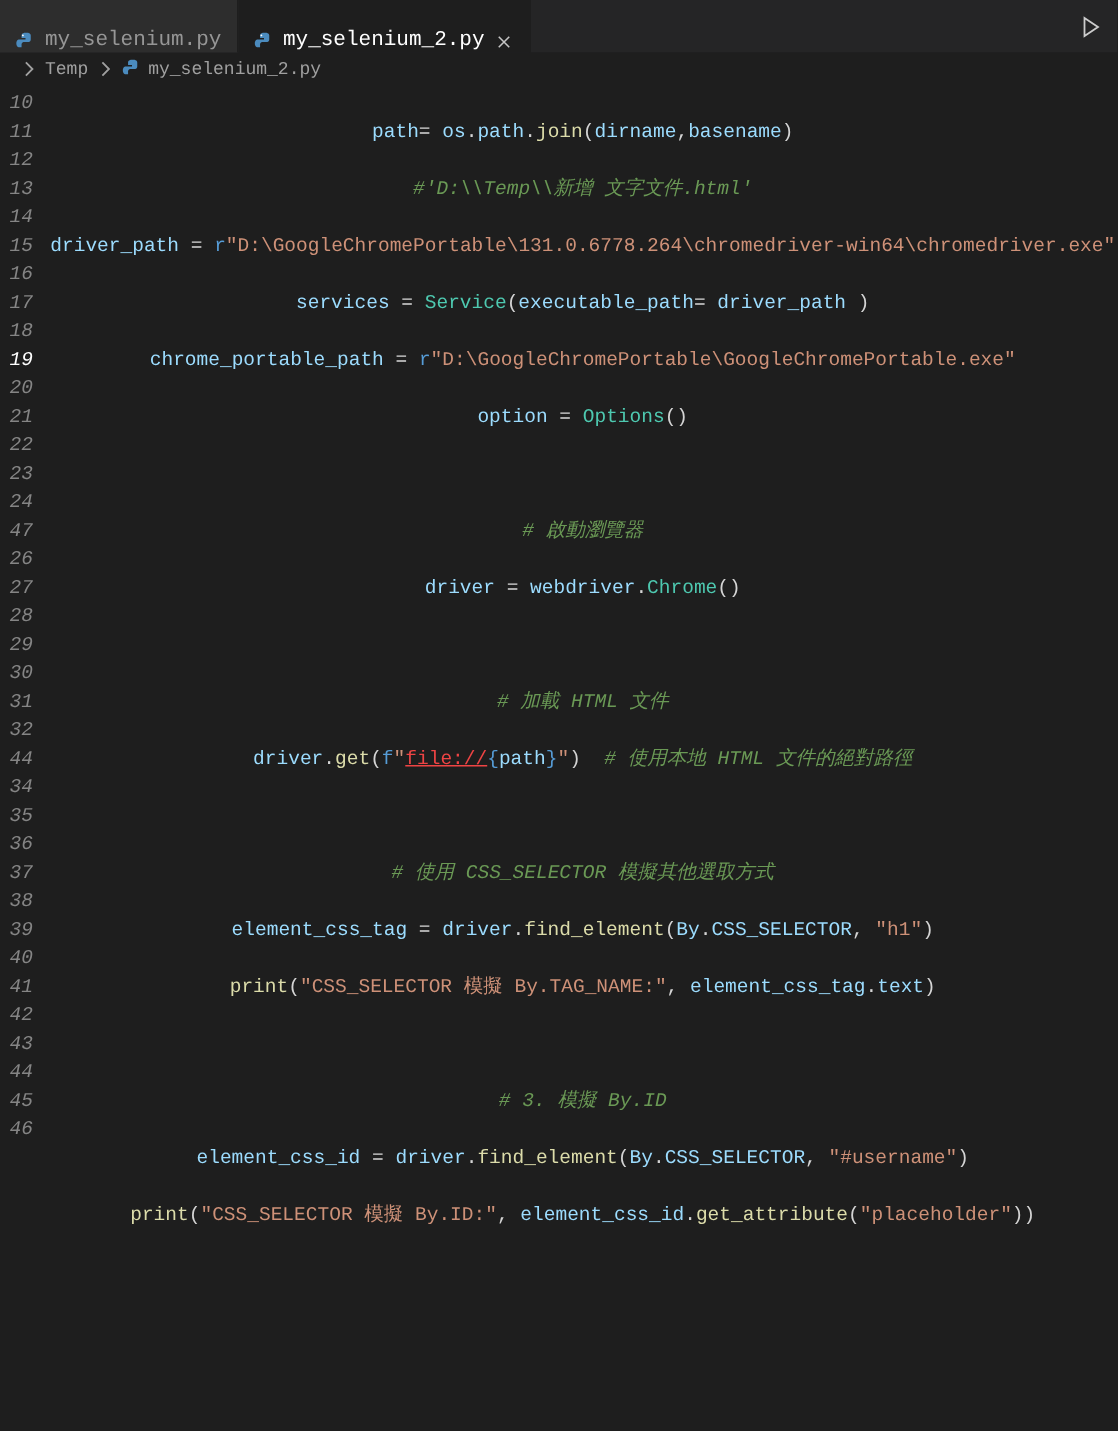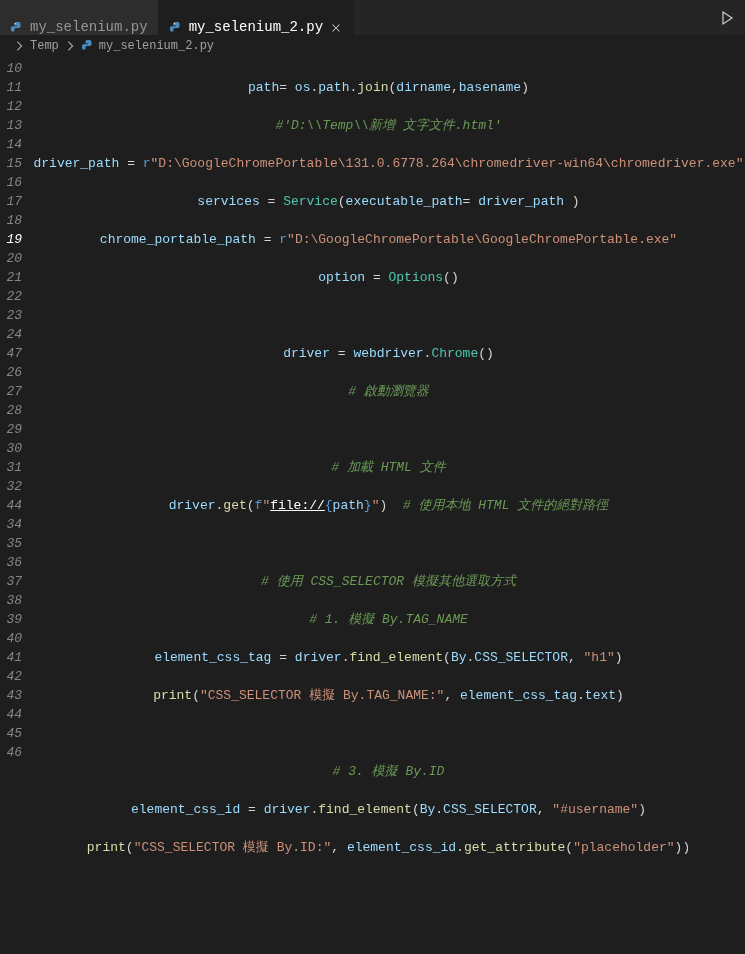--- a/index.html
+++ b/index.html
@@ -73,21 +73,21 @@
   .code .row { height: 19px; text-align: center; }
   
   .tk-default { color: #d4d4d4; }
   .tk-var { color: #9cdcfe; }
   .tk-func { color: #dcdcaa; }
   .tk-class { color: #4ec9b0; }
   .tk-string { color: #ce9178; }
   .tk-comment { color: #6a9955; font-style: italic; margin-top: 20px; }
   .tk-const { color: #9cdcfe; }
   .tk-kw { color: #569cd6; }
-  .tk-link { color: #ffffff; text-decoration: underline; }
+  .tk-link { color: #ef4444; text-decoration: underline; }
 </style>
 </head>
 <body>
 
 <div class="tabs">
   <div class="tab">
     <svg class="tab-icon" viewBox="0 0 16 16">
         <path fill="#4B8BBE" d="M8 1C5 1 5 3 5 3v2h3v1H3s-2 0-2 3 2 3 2 3h2v-2s0-2 2-2h3s2 0 2-2V3s0-2-3-2H8z"></path>
         <circle cx="6" cy="3" r="0.7" fill="#fff"></circle>
       </svg>
@@ -165,28 +165,27 @@
       <div class="ln">46</div>
     </div>
   <div class="code">
 <div class="row"><span class="tk-var">path</span><span class="tk-default">= </span><span class="tk-var">os</span><span class="tk-default">.</span><span class="tk-var">path</span><span class="tk-default">.</span><span class="tk-func">join</span><span class="tk-default">(</span><span class="tk-var">dirname</span><span class="tk-default">,</span><span class="tk-var">basename</span><span class="tk-default">)</span></div>
 <div class="row"><span class="tk-comment">#'D:\\Temp\\新增 文字文件.html'</span></div>
 <div class="row"><span class="tk-var">driver_path</span><span class="tk-default"> = </span><span class="tk-kw">r</span><span class="tk-string">"D:\GoogleChromePortable\131.0.6778.264\chromedriver-win64\chromedriver.exe"</span></div>
 <div class="row"><span class="tk-var">services</span><span class="tk-default"> = </span><span class="tk-class">Service</span><span class="tk-default">(</span><span class="tk-var">executable_path</span><span class="tk-default">= </span><span class="tk-var">driver_path</span><span class="tk-default"> )</span></div>
 <div class="row"><span class="tk-var">chrome_portable_path</span><span class="tk-default"> = </span><span class="tk-kw">r</span><span class="tk-string">"D:\GoogleChromePortable\GoogleChromePortable.exe"</span></div>
 <div class="row"><span class="tk-var">option</span><span class="tk-default"> = </span><span class="tk-class">Options</span><span class="tk-default">()</span></div>
 <div class="row"></div>
+<div class="row"><span class="tk-comment"># 啟動瀏覽器</span></div>
 <div class="row"><span class="tk-var">driver</span><span class="tk-default"> = </span><span class="tk-var">webdriver</span><span class="tk-default">.</span><span class="tk-class">Chrome</span><span class="tk-default">()</span></div>
-<div class="row"><span class="tk-comment"># 啟動瀏覽器</span></div>
 <div class="row"></div>
 <div class="row"><span class="tk-comment"># 加載 HTML 文件</span></div>
 <div class="row"><span class="tk-var">driver</span><span class="tk-default">.</span><span class="tk-func">get</span><span class="tk-default">(</span><span class="tk-kw">f</span><span class="tk-string">"</span><span class="tk-link">file://</span><span class="tk-kw">{</span><span class="tk-var">path</span><span class="tk-kw">}</span><span class="tk-string">"</span><span class="tk-default">)  </span><span class="tk-comment"># 使用本地 HTML 文件的絕對路徑</span></div>
 <div class="row"></div>
 <div class="row"><span class="tk-comment"># 使用 CSS_SELECTOR 模擬其他選取方式</span></div>
-<div class="row"><span class="tk-comment"># 1. 模擬 By.TAG_NAME</span></div>
 <div class="row"><span class="tk-var">element_css_tag</span><span class="tk-default"> = </span><span class="tk-var">driver</span><span class="tk-default">.</span><span class="tk-func">find_element</span><span class="tk-default">(</span><span class="tk-var">By</span><span class="tk-default">.</span><span class="tk-const">CSS_SELECTOR</span><span class="tk-default">, </span><span class="tk-string">"h1"</span><span class="tk-default">)</span></div>
 <div class="row"><span class="tk-func">print</span><span class="tk-default">(</span><span class="tk-string">"CSS_SELECTOR 模擬 By.TAG_NAME:"</span><span class="tk-default">, </span><span class="tk-var">element_css_tag</span><span class="tk-default">.</span><span class="tk-var">text</span><span class="tk-default">)</span></div>
 <div class="row"></div>
 <div class="row"><span class="tk-comment"># 3. 模擬 By.ID</span></div>
 <div class="row"><span class="tk-var">element_css_id</span><span class="tk-default"> = </span><span class="tk-var">driver</span><span class="tk-default">.</span><span class="tk-func">find_element</span><span class="tk-default">(</span><span class="tk-var">By</span><span class="tk-default">.</span><span class="tk-const">CSS_SELECTOR</span><span class="tk-default">, </span><span class="tk-string">"#username"</span><span class="tk-default">)</span></div>
 <div class="row"><span class="tk-func">print</span><span class="tk-default">(</span><span class="tk-string">"CSS_SELECTOR 模擬 By.ID:"</span><span class="tk-default">, </span><span class="tk-var">element_css_id</span><span class="tk-default">.</span><span class="tk-func">get_attribute</span><span class="tk-default">(</span><span class="tk-string">"placeholder"</span><span class="tk-default">))</span></div>
 <div class="row"></div>
 
 
 

